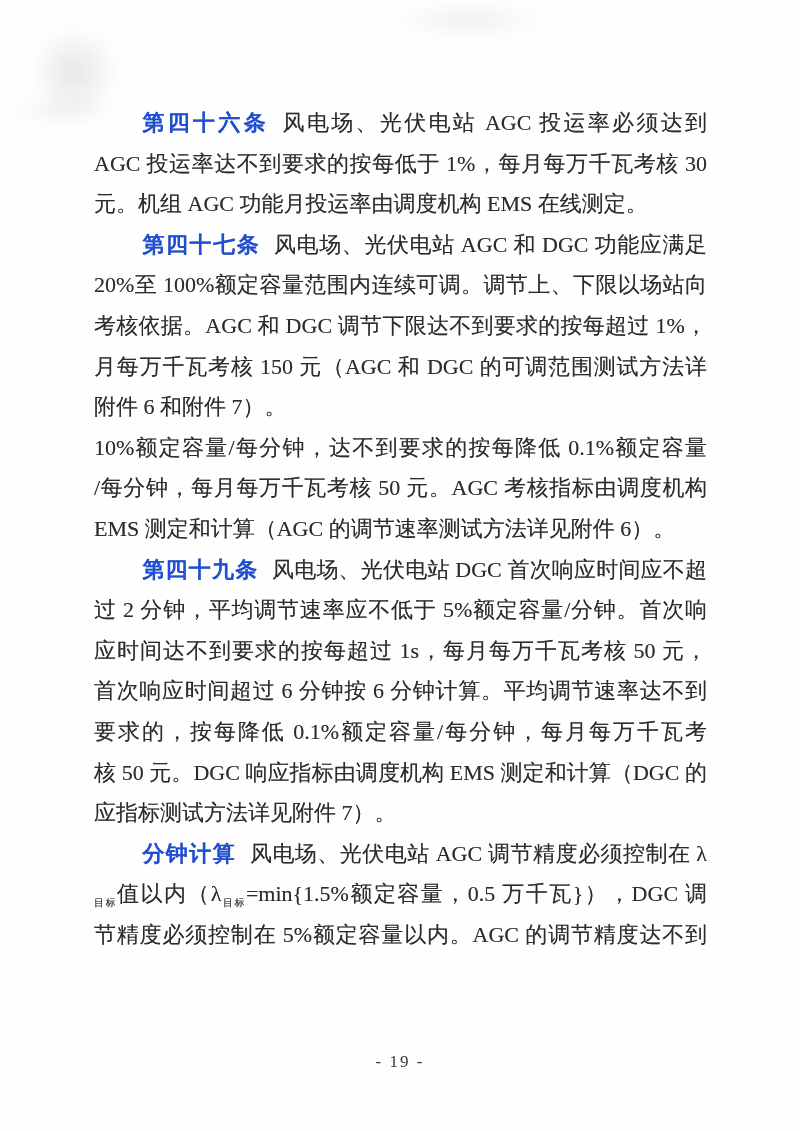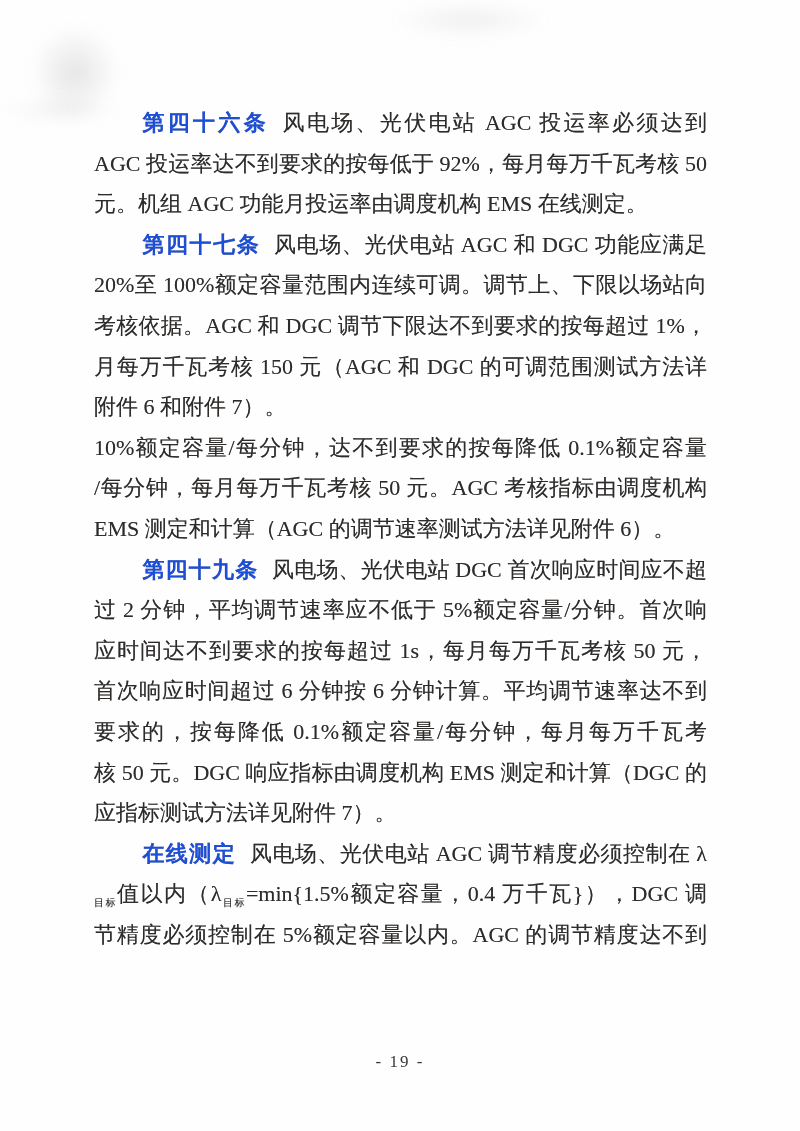--- a/index.html
+++ b/index.html
@@ -86,21 +86,21 @@
 
   <div class="smudge smudge-a"></div>
   <div class="smudge smudge-b"></div>
   <div class="smudge smudge-c"></div>
 
   <div class="text-block">
 
     <div class="line indent">
       <span class="para-heading">第四十六条</span><span>风电场、光伏电站 AGC 投运率必须达到 98%，</span>
     </div>
-    <div class="line">AGC 投运率达不到要求的按每低于 92%，每月每万千瓦考核 50</div>
+    <div class="line">AGC 投运率达不到要求的按每低于 1%，每月每万千瓦考核 30</div>
     <div class="line end">元。机组 AGC 功能月投运率由调度机构 EMS 在线测定。</div>
 
     <div class="line indent">
       <span class="para-heading">第四十七条</span><span>风电场、光伏电站 AGC 和 DGC 功能应满足</span>
     </div>
     <div class="line">20%至 100%额定容量范围内连续可调。调节上、下限以场站向</div>
     <div class="line">考核依据。AGC 和 DGC 调节下限达不到要求的按每超过 1%，每</div>
     <div class="line">月每万千瓦考核 150 元（AGC 和 DGC 的可调范围测试方法详见</div>
     <div class="line end">附件 6 和附件 7）。</div>
 
@@ -112,24 +112,24 @@
       <span class="para-heading">第四十九条</span><span>风电场、光伏电站 DGC 首次响应时间应不超</span>
     </div>
     <div class="line">过 2 分钟，平均调节速率应不低于 5%额定容量/分钟。首次响</div>
     <div class="line">应时间达不到要求的按每超过 1s，每月每万千瓦考核 50 元，</div>
     <div class="line">首次响应时间超过 6 分钟按 6 分钟计算。平均调节速率达不到</div>
     <div class="line">要求的，按每降低 0.1%额定容量/每分钟，每月每万千瓦考</div>
     <div class="line">核 50 元。DGC 响应指标由调度机构 EMS 测定和计算（DGC 的响</div>
     <div class="line end">应指标测试方法详见附件 7）。</div>
 
     <div class="line indent">
-      <span class="para-heading">在线测定</span><span>风电场、光伏电站 AGC 调节精度必须控制在 λ</span>
+      <span class="para-heading">分钟计算</span><span>风电场、光伏电站 AGC 调节精度必须控制在 λ</span>
     </div>
     <div class="line">
-      <span class="sub">目标</span><span>值以内（λ</span><span class="sub">目标</span><span>=min{1.5%额定容量，0.4 万千瓦}），DGC 调</span>
+      <span class="sub">目标</span><span>值以内（λ</span><span class="sub">目标</span><span>=min{1.5%额定容量，0.5 万千瓦}），DGC 调</span>
     </div>
     <div class="line">节精度必须控制在 5%额定容量以内。AGC 的调节精度达不到要</div>
 
   </div>
 
   <div class="footer">- 19 -</div>
 
 </div>
 
 </body></html>

